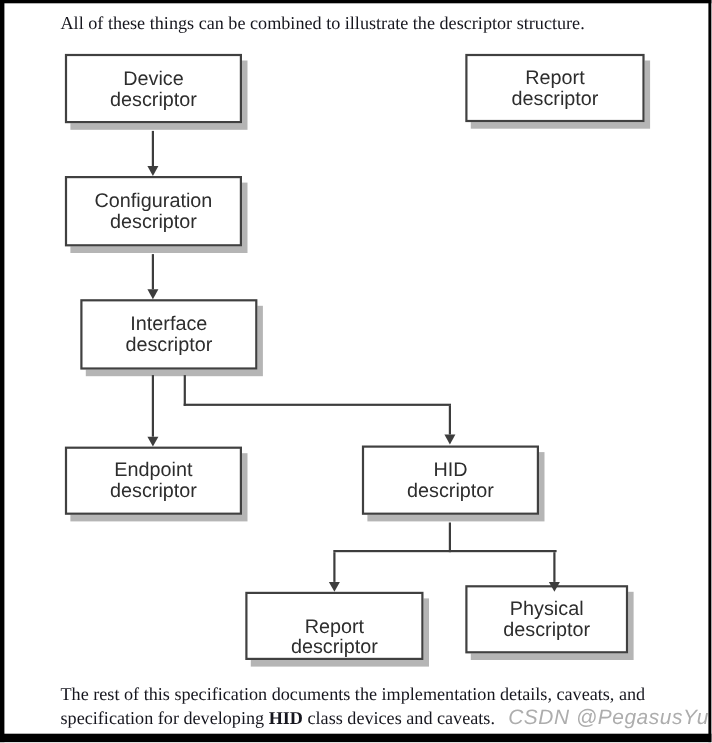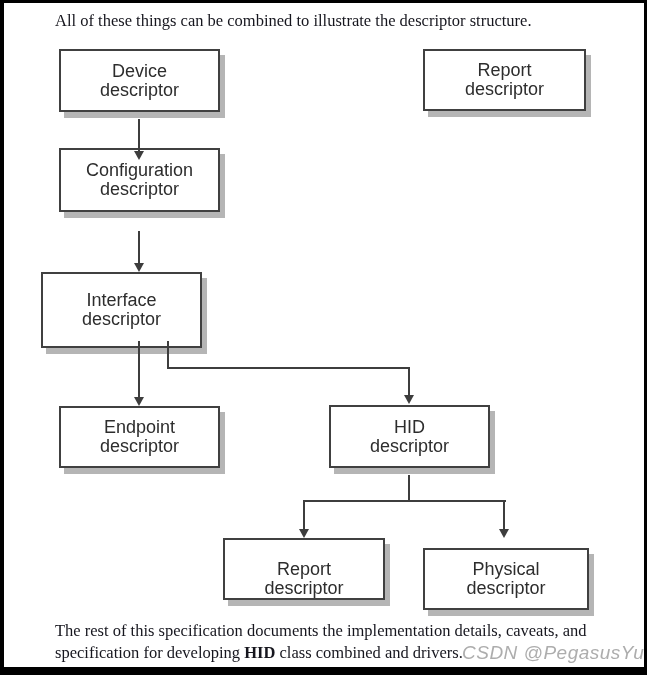--- a/index.html
+++ b/index.html
@@ -25,26 +25,26 @@
     position:absolute; background:#ffffff; border:2px solid #404040;
     box-shadow:5px 6px 0 0 #b5b5b5;
     display:flex; align-items:center; justify-content:center; text-align:center;
     box-sizing:border-box;
   }
   .box .lbl { font-size:18px; line-height:19px; color:#2d2d2d; }
   .box .lbl span { display:block; }
 
   #box-device        { left:59px;  top:49px;  width:161px; height:63px; }
   #box-string        { left:423px; top:49px;  width:163px; height:62px; }
-  #box-configuration { left:59px;  top:148px; width:161px; height:64px; }
-  #box-interface     { left:41px;  top:272px; width:161px; height:76px; }
+  #box-configuration { left:59px;  top:160px; width:161px; height:64px; }
+  #box-interface     { left:73px;  top:272px; width:161px; height:64px; }
   #box-endpoint      { left:59px;  top:406px; width:161px; height:62px; }
   #box-hid           { left:329px; top:405px; width:161px; height:63px; }
   #box-report        { left:223px; top:538px; width:162px; height:62px;align-items:flex-end; }
-  #box-physical      { left:423px; top:548px; width:166px; height:62px; }
+  #box-physical      { left:423px; top:532px; width:148px; height:62px; }
 
   .vline { position:absolute; width:2px;  background:#3d3d3d; }
   .hline { position:absolute; height:2px; background:#3d3d3d; }
   .ah {
     position:absolute; width:0; height:0;
     border-left:5px solid transparent; border-right:5px solid transparent;
     border-top:9px solid #3d3d3d;
   }
 
   
@@ -158,18 +158,18 @@
 
   <div class="vline" id="a5-stem"></div>
   <div class="hline" id="a5-across"></div>
   <div class="vline" id="a5-left-down"></div>
   <div class="ah" id="a5-left-head"></div>
   <div class="vline" id="a5-right-down"></div>
   <div class="ah" id="a5-right-head"></div>
 
   <div class="para bottom-para">
     <span>The rest of this specification documents the implementation details, caveats, and</span>
-    <span>specification for developing </span><b>HID</b><span> class combined and drivers.</span>
+    <span>specification for developing </span><b>HID</b><span> class devices and caveats.</span>
   </div>
 
   <div class="watermark">CSDN @PegasusYu</div>
 
 </div>
 
 </body></html>

